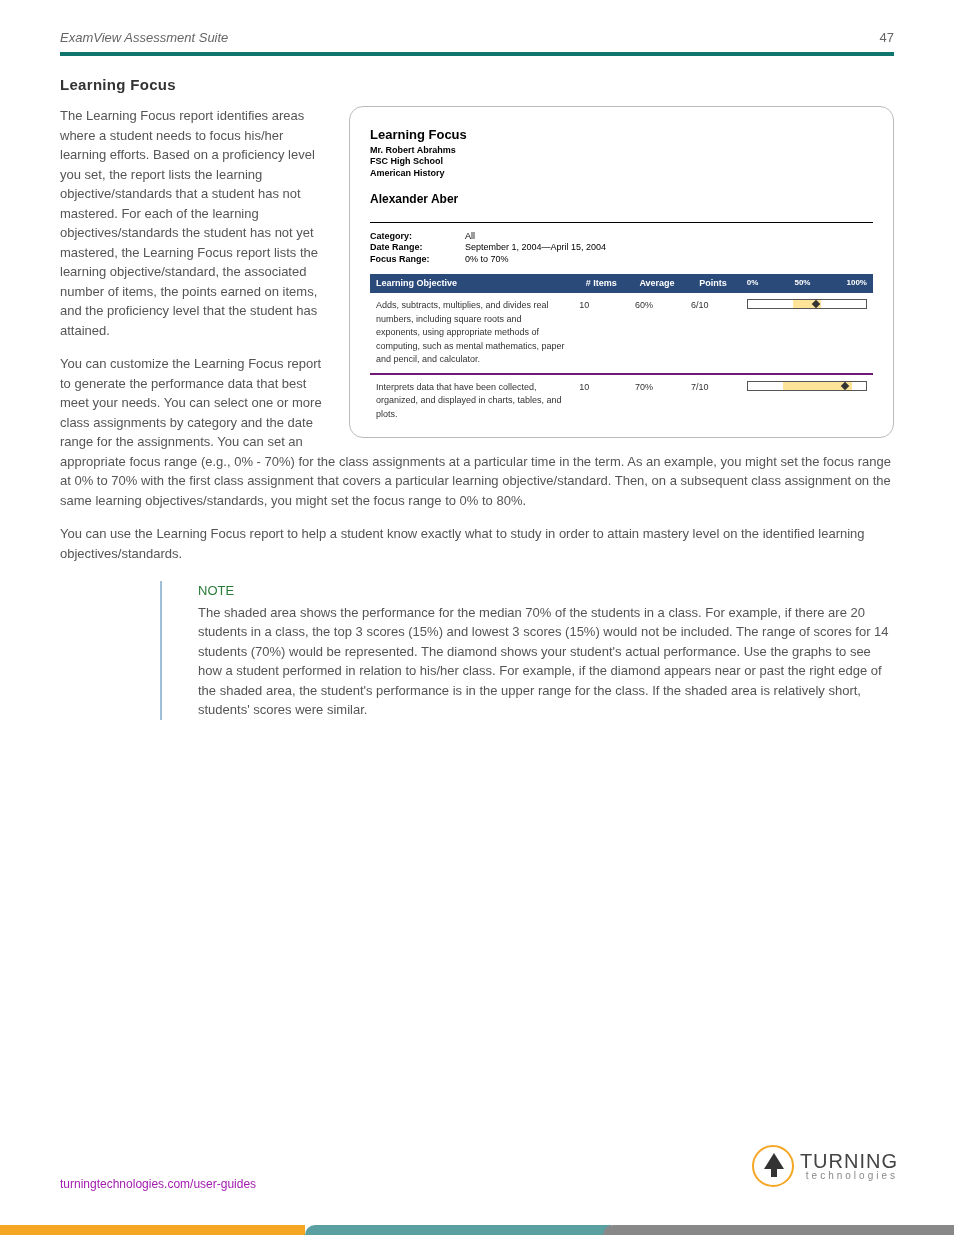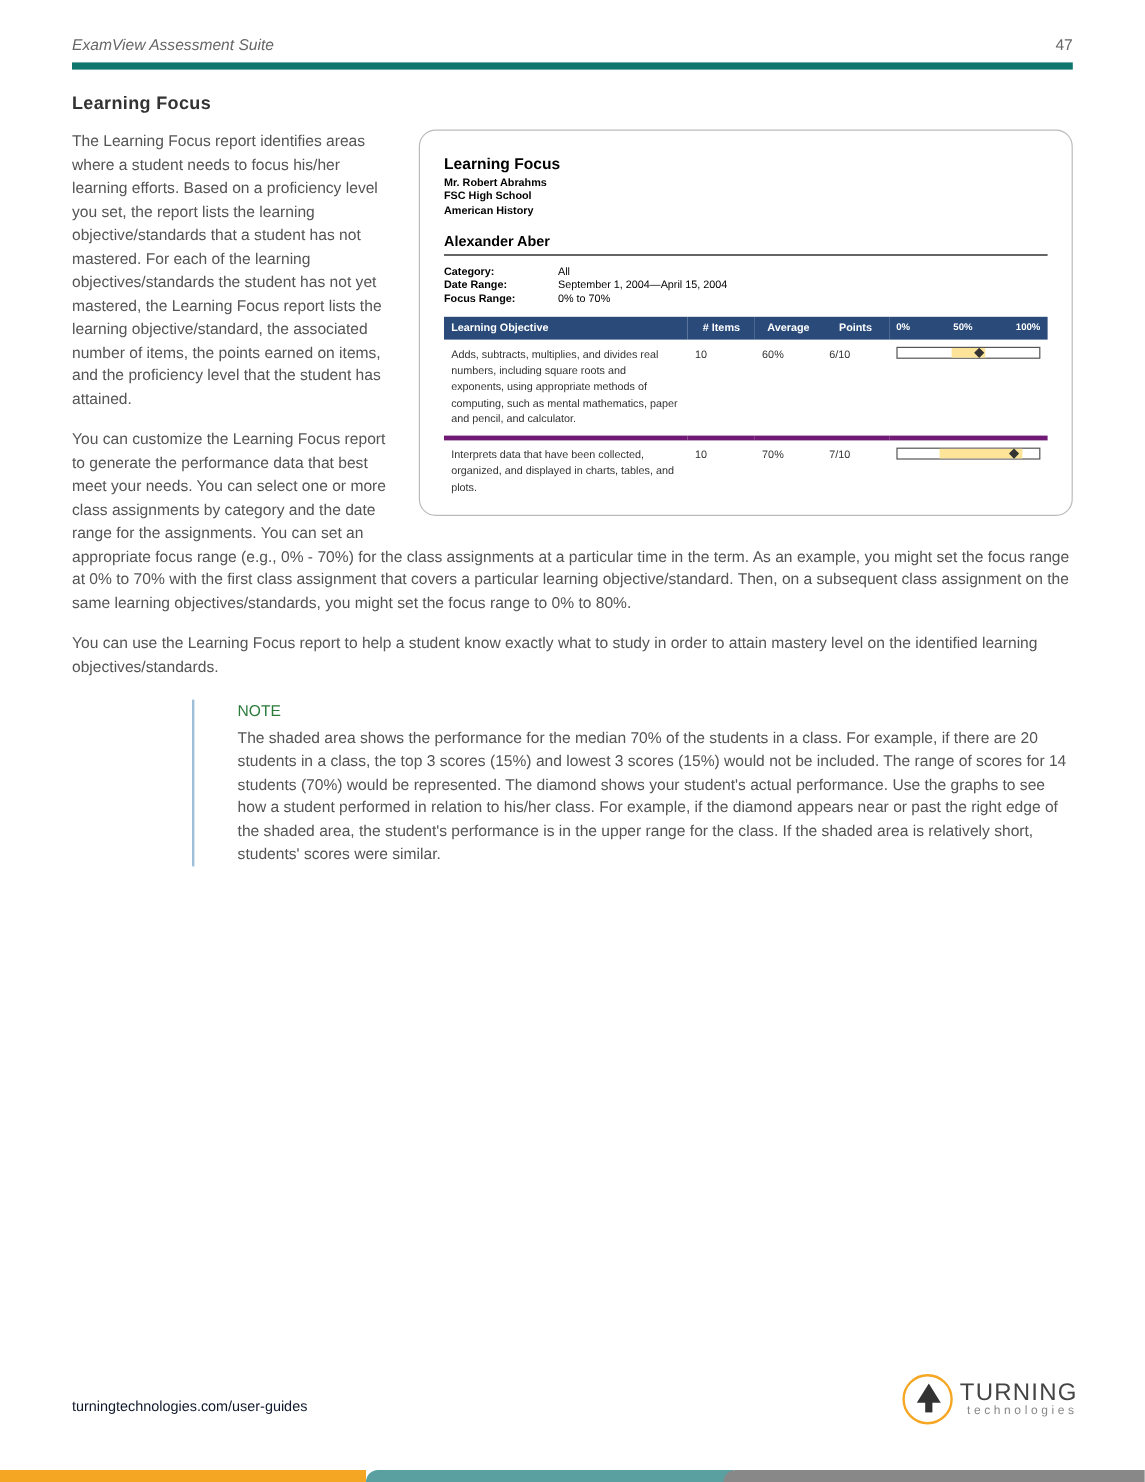--- a/index.html
+++ b/index.html
@@ -13,21 +13,21 @@
     font-size: 13px;
     line-height: 1.5;
   }
   .page {
     padding: 28px 60px 0 60px;
   }
   .header-row {
     display: flex;
     justify-content: space-between;
     align-items: baseline;
-    border-bottom: 6px solid #0f766e;
+    border-bottom: 4px solid #0f766e;
     padding-bottom: 4px;
     margin-bottom: 18px;
   }
   .header-title {
     font-style: italic;
     color: #666;
     font-size: 13px;
   }
   .page-number {
     color: #666;
@@ -64,21 +64,21 @@
     font-weight: bold;
     color: #000;
     line-height: 1.3;
   }
   .rf-student {
     font-weight: bold;
     font-size: 12px;
     color: #000;
     border-bottom: 1px solid #000;
     margin-top: 10px;
-    padding-bottom: 2px;
+    padding-bottom: 14px;
   }
   .rf-meta {
     display: flex;
     margin-top: 8px;
     font-size: 9px;
     color: #000;
   }
   .rf-meta-labels {
     width: 95px;
     font-weight: bold;
@@ -93,21 +93,21 @@
   table.rf-table th {
     background: #2a4a7a;
     color: #fff;
     text-align: left;
     padding: 3px 6px;
     font-weight: bold;
   }
   table.rf-table th.c { text-align: center; }
   table.rf-table td {
     padding: 6px 6px;
-    border-bottom: 4px solid #701a75;
+    border-bottom: 2px solid #701a75;
     vertical-align: top;
     color: #333;
   }
   table.rf-table tr:last-child td { border-bottom: none; }
   td.c { text-align: left; }
   .obj-col { width: 200px; }
   .num-col { width: 55px; }
   .chart-col { width: 130px; }
   .scale-head {
     display: flex;
@@ -155,23 +155,23 @@
   }
   .footer {
     position: absolute;
     bottom: 0;
     left: 0;
     right: 0;
   }
   .footer-text {
     position: absolute;
     left: 60px;
-    bottom: 54px;
+    bottom: 42px;
     font-size: 12px;
-    color: #0f172a;
+    color: #a21caf;
   }
   .footer-logo {
     position: absolute;
     right: 56px;
     bottom: 48px;
     display: flex;
     align-items: center;
   }
   .logo-circle {
     width: 42px;

